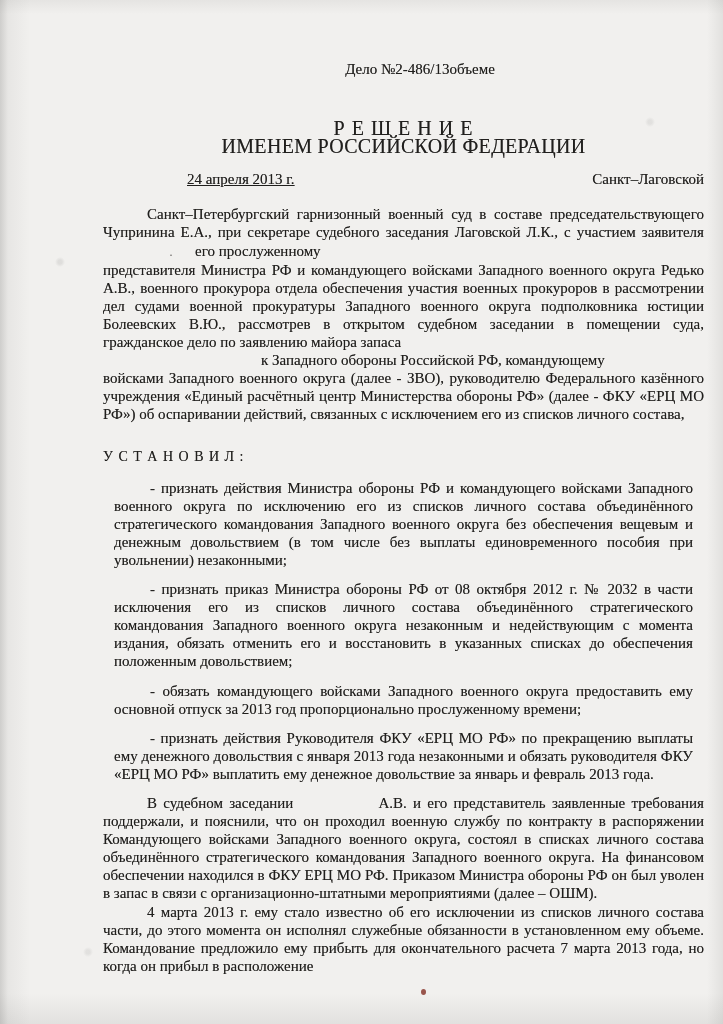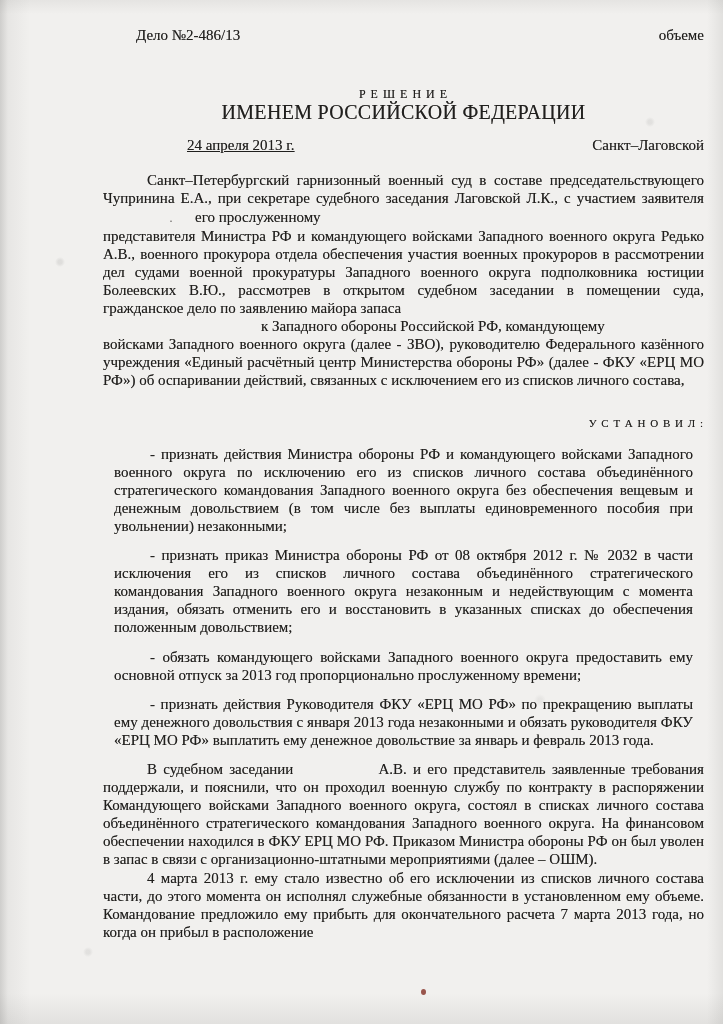--- a/index.html
+++ b/index.html
@@ -20,38 +20,38 @@
       linear-gradient(90deg, rgba(70,70,68,0.20) 0px, rgba(70,70,68,0.06) 8px, rgba(70,70,68,0) 30px),
       linear-gradient(270deg, rgba(70,70,68,0.09) 0px, rgba(70,70,68,0) 16px),
       linear-gradient(180deg, rgba(70,70,68,0.07) 0px, rgba(70,70,68,0) 14px, rgba(70,70,68,0) 97%, rgba(70,70,68,0.09) 100%);
   }
   .content{
     position:absolute;left:103px;top:0;width:601px;
     font-size:15px;line-height:18.1px;
     text-shadow:0 0 0.5px rgba(32,31,29,0.55);
   }
   .header-row{
-    display:flex;justify-content:space-between;align-items:baseline;
-    padding-top:26px;
+    display:flex;justify-content:center;align-items:baseline;
+    padding-top:60px;
   }
   .case-number{margin-left:33px;}
   .title-block{margin-top:41px;text-align:center;}
-  .title-line{font-size:12px;letter-spacing:1px;}
+  .title-line{font-size:20px;letter-spacing:1px;}
   .subtitle-line{font-size:20px;letter-spacing:0.3px;}
   .date-row{
     display:flex;justify-content:space-between;align-items:baseline;
     margin-top:15px;
   }
   .date-left{margin-left:84px;text-decoration:underline;}
   p.para{margin:0;text-align:justify;text-indent:44px;}
   p.para.first{margin-top:17px;}
   p.claim{margin:11px;text-align:justify;text-indent:36px;}
   .section-heading{
-    text-align:right;margin-top:24px;margin-bottom:13px;
-    font-size:11px;letter-spacing:1px;
+    text-align:left;margin-top:24px;margin-bottom:13px;
+    font-size:14px;letter-spacing:1px;
   }
   .gap{display:inline-block;vertical-align:baseline;text-align:center;color:#55534f;}
   .g92{width:92px;}
   .g158{width:158px;}
   .g46{width:46px;}
   .g10{width:10px;}
   .g85{width:85px;}
   .redact-dot{font-size:12px;opacity:.7;}
   .artifact-red-dot{
     position:absolute;left:421px;top:989px;width:5px;height:6px;

